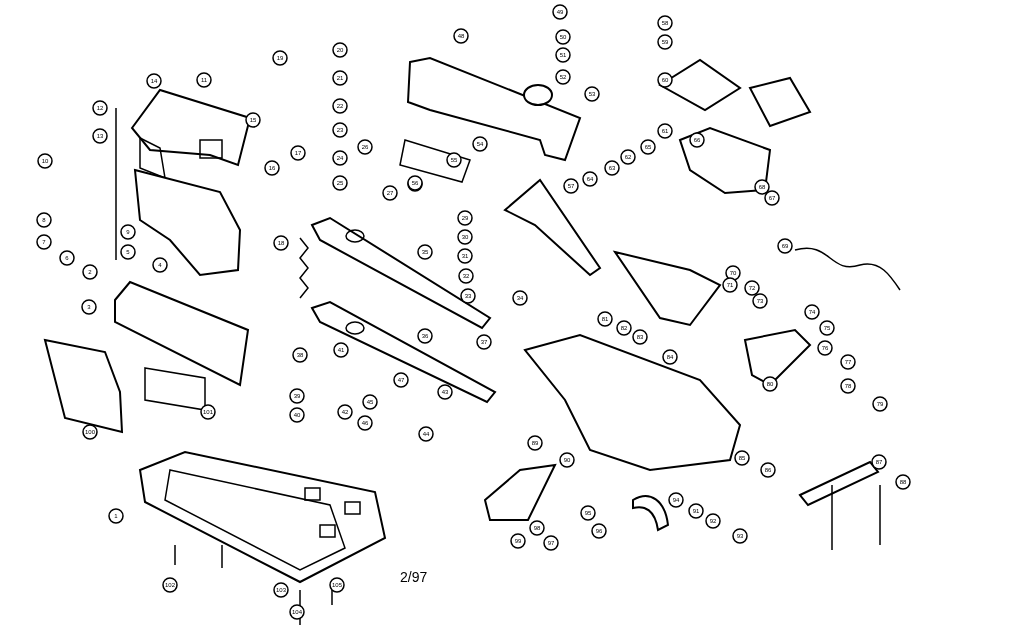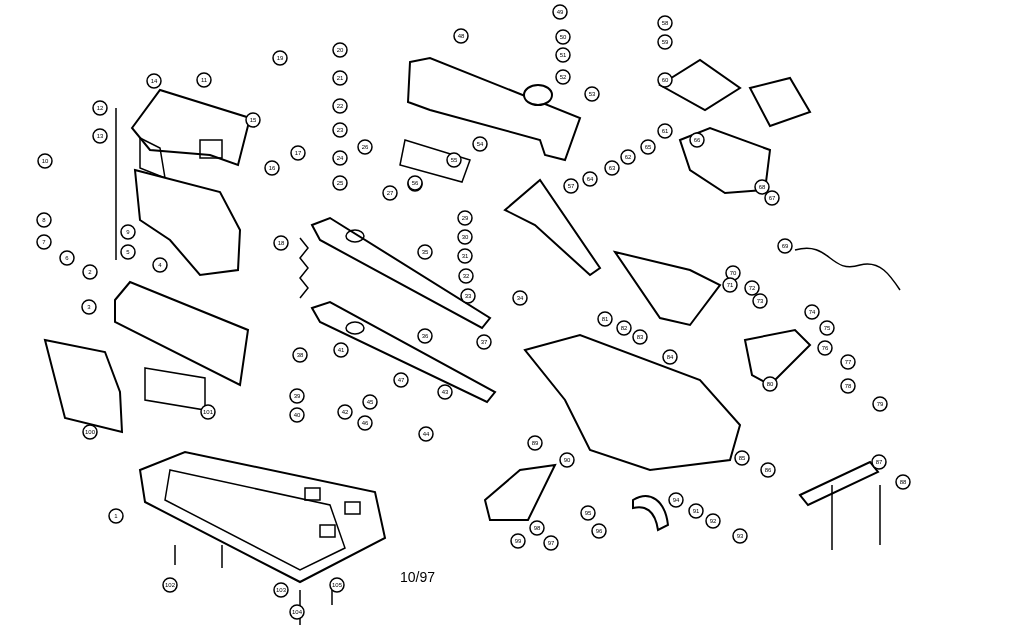--- a/index.html
+++ b/index.html
@@ -506,13 +506,13 @@
         <circle cx="297" cy="612" r="7"></circle>
         <text x="297" y="612">104</text>
       </g>
       <g class="callout">
         <circle cx="337" cy="585" r="7"></circle>
         <text x="337" y="585">105</text>
       </g>
     </g>
 </svg>
 
-<div id="date-stamp">10/97</div>
+<div id="date-stamp">2/97</div>
 
 </body></html>

